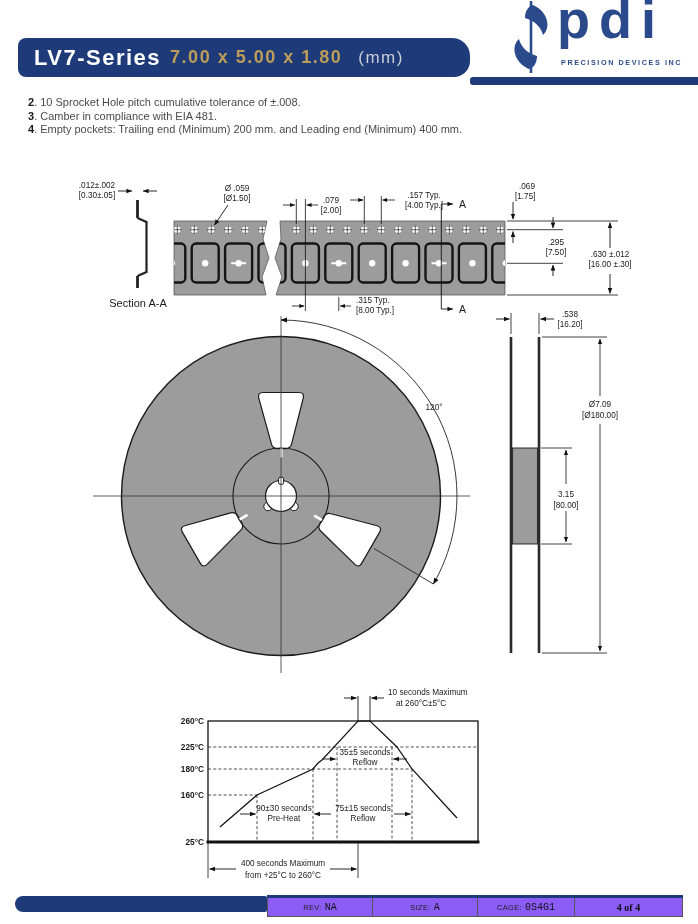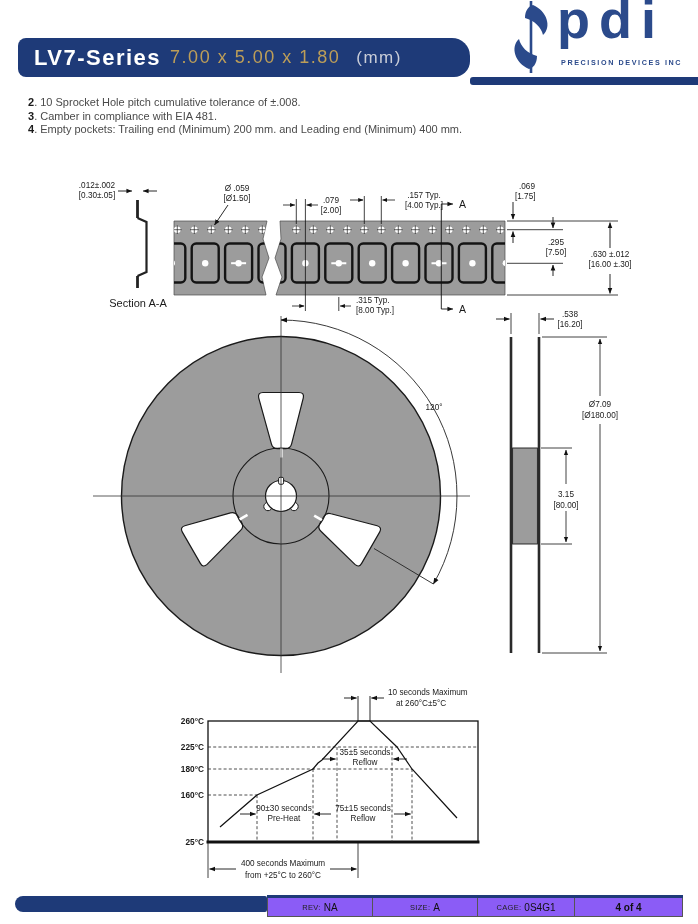--- a/index.html
+++ b/index.html
@@ -8,21 +8,21 @@
     font-family:"Liberation Sans",sans-serif;overflow:hidden;
   }
   .abs{position:absolute;}
   
   .banner{
     left:18px;top:38px;width:452px;height:39px;background:#1e3a78;
     border-radius:8px 18px 16px 8px;display:flex;align-items:center;
     padding-left:16px;box-sizing:border-box;
   }
   .banner .t-series{color:#ffffff;font-weight:bold;font-size:22px;letter-spacing:1.5px;}
-  .banner .t-dims{color:#bd9e58;font-weight:normal;font-size:18px;letter-spacing:1.5px;margin-left:9px;}
+  .banner .t-dims{color:#bd9e58;font-weight:bold;font-size:18px;letter-spacing:1.5px;margin-left:9px;}
   .banner .t-unit{color:#c9cdd8;font-size:17px;letter-spacing:1.5px;margin-left:16px;}
   .header-bar{left:470px;top:77px;width:228px;height:8px;background:#1e3a78;border-radius:3px 0 0 3px;}
   .logo{left:505px;top:0;width:192px;height:76px;}
   .logo-word{
     position:absolute;left:52px;top:-12px;color:#2b4a8b;font-weight:bold;
     font-size:54px;letter-spacing:9px;font-family:"Liberation Sans",sans-serif;
   }
   .logo-tag{
     position:absolute;left:56px;top:58px;color:#2b4a8b;font-size:7.2px;
     letter-spacing:1.6px;font-weight:bold;white-space:nowrap;
@@ -44,22 +44,22 @@
   .footer-table{
     left:267px;top:895px;width:416px;border-top:3.5px solid #1e3a78;
     display:flex;background:#8b5cf6;
   }
   .fcell{
     border:0.8px solid #555;border-top:none;height:19px;display:flex;
     align-items:center;justify-content:center;box-sizing:border-box;
   }
   .fcell+.fcell{border-left:none;}
   .flabel{font-size:7.5px;color:#222;letter-spacing:.3px;margin-right:3px;}
-  .fvalue{font-size:10px;color:#111;}
-  .fpage{font-size:10px;font-weight:bold;color:#111;}
+  .fvalue{font-size:10px;color:#111;font-family:Liberation Mono, monospace;}
+  .fpage{font-size:10px;font-weight:bold;color:#111;font-family:Liberation Serif, serif;}
 </style>
 </head>
 <body>
 
 <div class="abs banner">
   <span class="t-series">LV7-Series</span>
   <span class="t-dims">7.00 x 5.00 x 1.80</span>
   <span class="t-unit">(mm)</span>
 </div>
 <div class="abs header-bar"></div>

